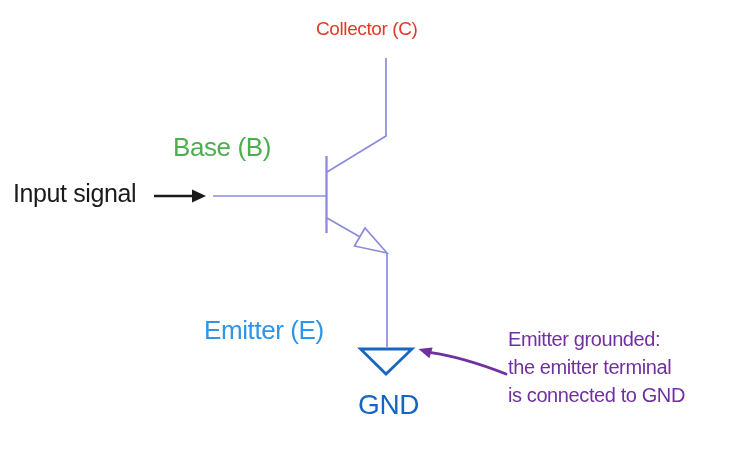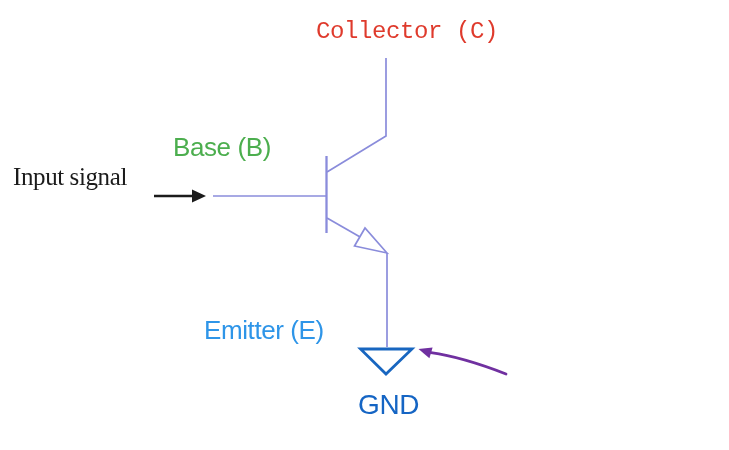--- a/index.html
+++ b/index.html
@@ -20,35 +20,33 @@
     left: 0;
     top: 0;
   }
   .lbl {
     position: absolute;
     white-space: nowrap;
     letter-spacing: -0.4px;
   }
   .lbl-collector {
     left: 316px; top: 18px; width: 176px;
-    text-align: right;
-    font-size: 24px;
+    text-align: left;
+    font-size: 19px;
     color: var(--collector-label);
-    font-family: Liberation Mono, monospace;
   }
   .lbl-base {
     left: 173px; top: 132px;
     font-size: 26px;
     color: var(--base-label);
   }
   .lbl-input {
-    left: 13px; top: 163px;
+    left: 13px; top: 179px;
     font-size: 25px;
     color: var(--input-label);
-    font-family: Liberation Serif, serif;
   }
   .lbl-emitter {
     left: 204px; top: 315px;
     font-size: 26px;
     color: var(--emitter-label);
   }
   .lbl-gnd {
     left: 358px; top: 389px;
     font-size: 28px;
     color: var(--gnd-label);
@@ -133,14 +131,19 @@
   <div class="lbl lbl-collector">Collector (C)</div>
 
   <div class="lbl lbl-base">Base (B)</div>
 
   <div class="lbl lbl-input">Input signal</div>
 
   <div class="lbl lbl-gnd">GND</div>
 
   <div class="lbl lbl-emitter">Emitter (E)</div>
 
+  <div class="annotation">
+    <div>Emitter grounded:</div>
+    <div>the emitter terminal</div>
+    <div>is connected to GND</div>
+  </div>
 
 </div>
 
 </body></html>

